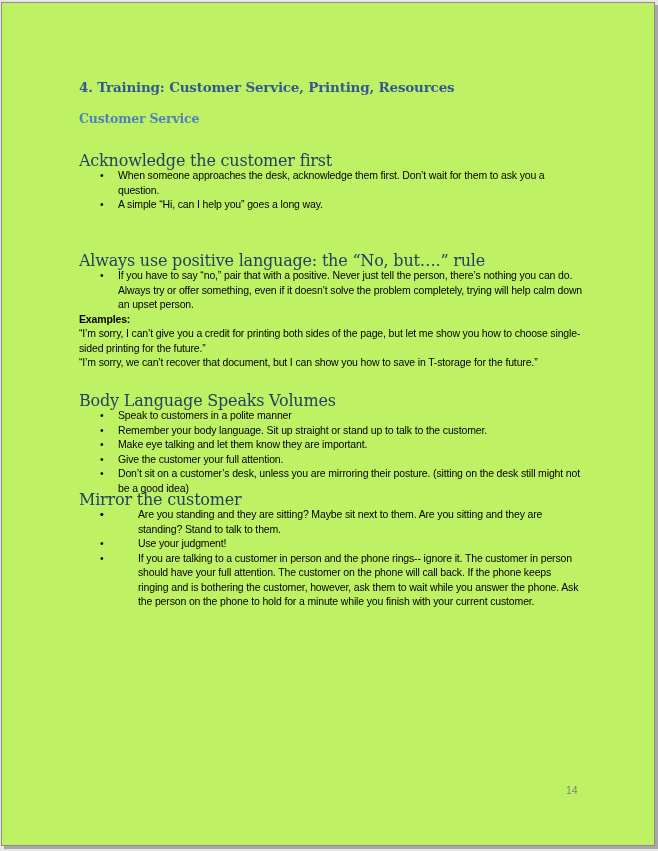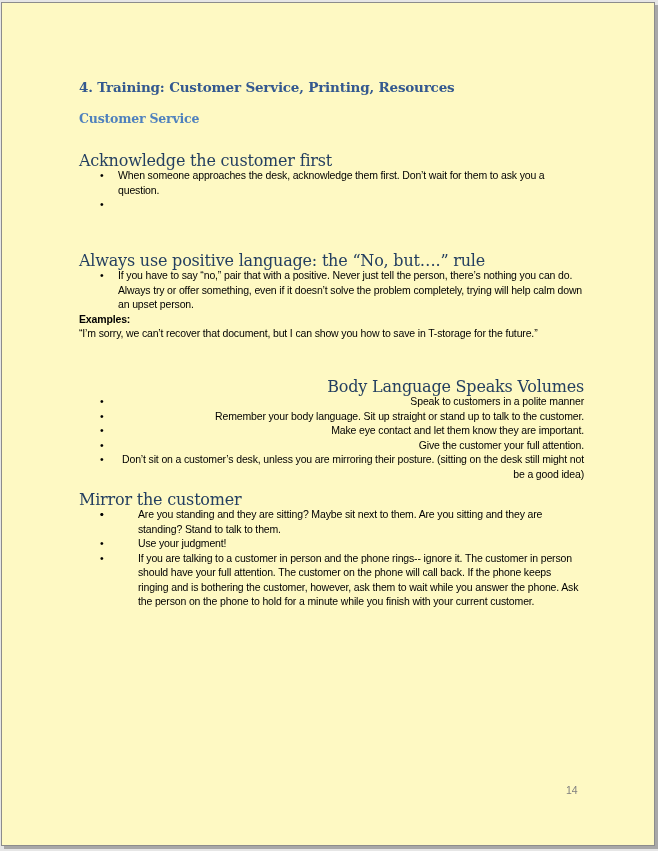--- a/index.html
+++ b/index.html
@@ -5,21 +5,21 @@
   html, body { margin: 0; padding: 0; }
   body {
     width: 658px; height: 851px; overflow: hidden;
     background: #e6e6e6;
     position: relative;
     font-family: "Liberation Sans", sans-serif;
   }
   .page {
     position: absolute; left: 1px; top: 2px;
     width: 652px; height: 842px;
-    background: #fef9c3;
+    background: #bef264;
     border: 1px solid #8c8c8c;
     box-shadow: 3px 3px 0 #a8a8a8;
   }
   .content {
     position: absolute; left: 77px; top: 0; width: 505px;
   }
   .h1 {
     position: absolute; top: 76px; left: 0;
     font-family: "DejaVu Serif", serif;
     font-weight: bold; font-size: 13.5px; color: #2f5496;
@@ -63,39 +63,40 @@
 <div class="page">
   <div class="content">
 
     <div class="h1">4.  Training: Customer Service, Printing, Resources</div>
     <div class="h2">Customer Service</div>
 
     <div class="section" style="top:150px;">
       <div class="h3">Acknowledge the customer first</div>
       <ul class="bullets">
         <li><span class="dot">•</span><span>When someone approaches the desk, acknowledge them first. Don’t wait for them to ask you a question.</span></li>
-        <li><span class="dot">•</span></li>
+        <li><span class="dot">•</span><span>A simple “Hi, can I help you” goes a long way.</span></li>
       </ul>
     </div>
 
     <div class="section" style="top:250px;">
       <div class="h3">Always use positive language: the “No, but….” rule</div>
       <ul class="bullets">
         <li><span class="dot">•</span><span>If you have to say “no,” pair that with a positive.  Never just tell the person, there’s nothing you can do. Always try or offer something, even if it doesn’t solve the problem completely, trying will help calm down an upset person.</span></li>
       </ul>
       <div class="para bold">Examples:</div>
+      <div class="para">“I’m sorry, I can’t give you a credit for printing both sides of the page, but let me show you how to choose single-sided printing for the future.”</div>
       <div class="para">“I’m sorry, we can’t recover that document, but I can show you how to save in T-storage for the future.”</div>
     </div>
 
-    <div class="section" style="top:376px;text-align:right;">
+    <div class="section" style="top:390px;">
       <div class="h3">Body Language Speaks Volumes</div>
       <ul class="bullets">
         <li><span class="dot">•</span><span>Speak to customers in a polite manner</span></li>
         <li><span class="dot">•</span><span>Remember your body language. Sit up straight or stand up to talk to the customer.</span></li>
-        <li><span class="dot">•</span><span>Make eye contact and let them know they are important.</span></li>
+        <li><span class="dot">•</span><span>Make eye talking and let them know they are important.</span></li>
         <li><span class="dot">•</span><span>Give the customer your full attention.</span></li>
         <li><span class="dot">•</span><span>Don’t sit on a customer’s desk, unless you are mirroring their posture. (sitting on the desk still might not be a good idea)</span></li>
       </ul>
     </div>
 
     <div class="section" style="top:489px;">
       <div class="h3">Mirror the customer</div>
       <ul class="bullets wide">
         <li><span class="dot">•</span></li>
         <li><span class="dot">•</span><span>Are you standing and they are sitting? Maybe sit next to them. Are you sitting and they are standing? Stand to talk to them.</span></li>

